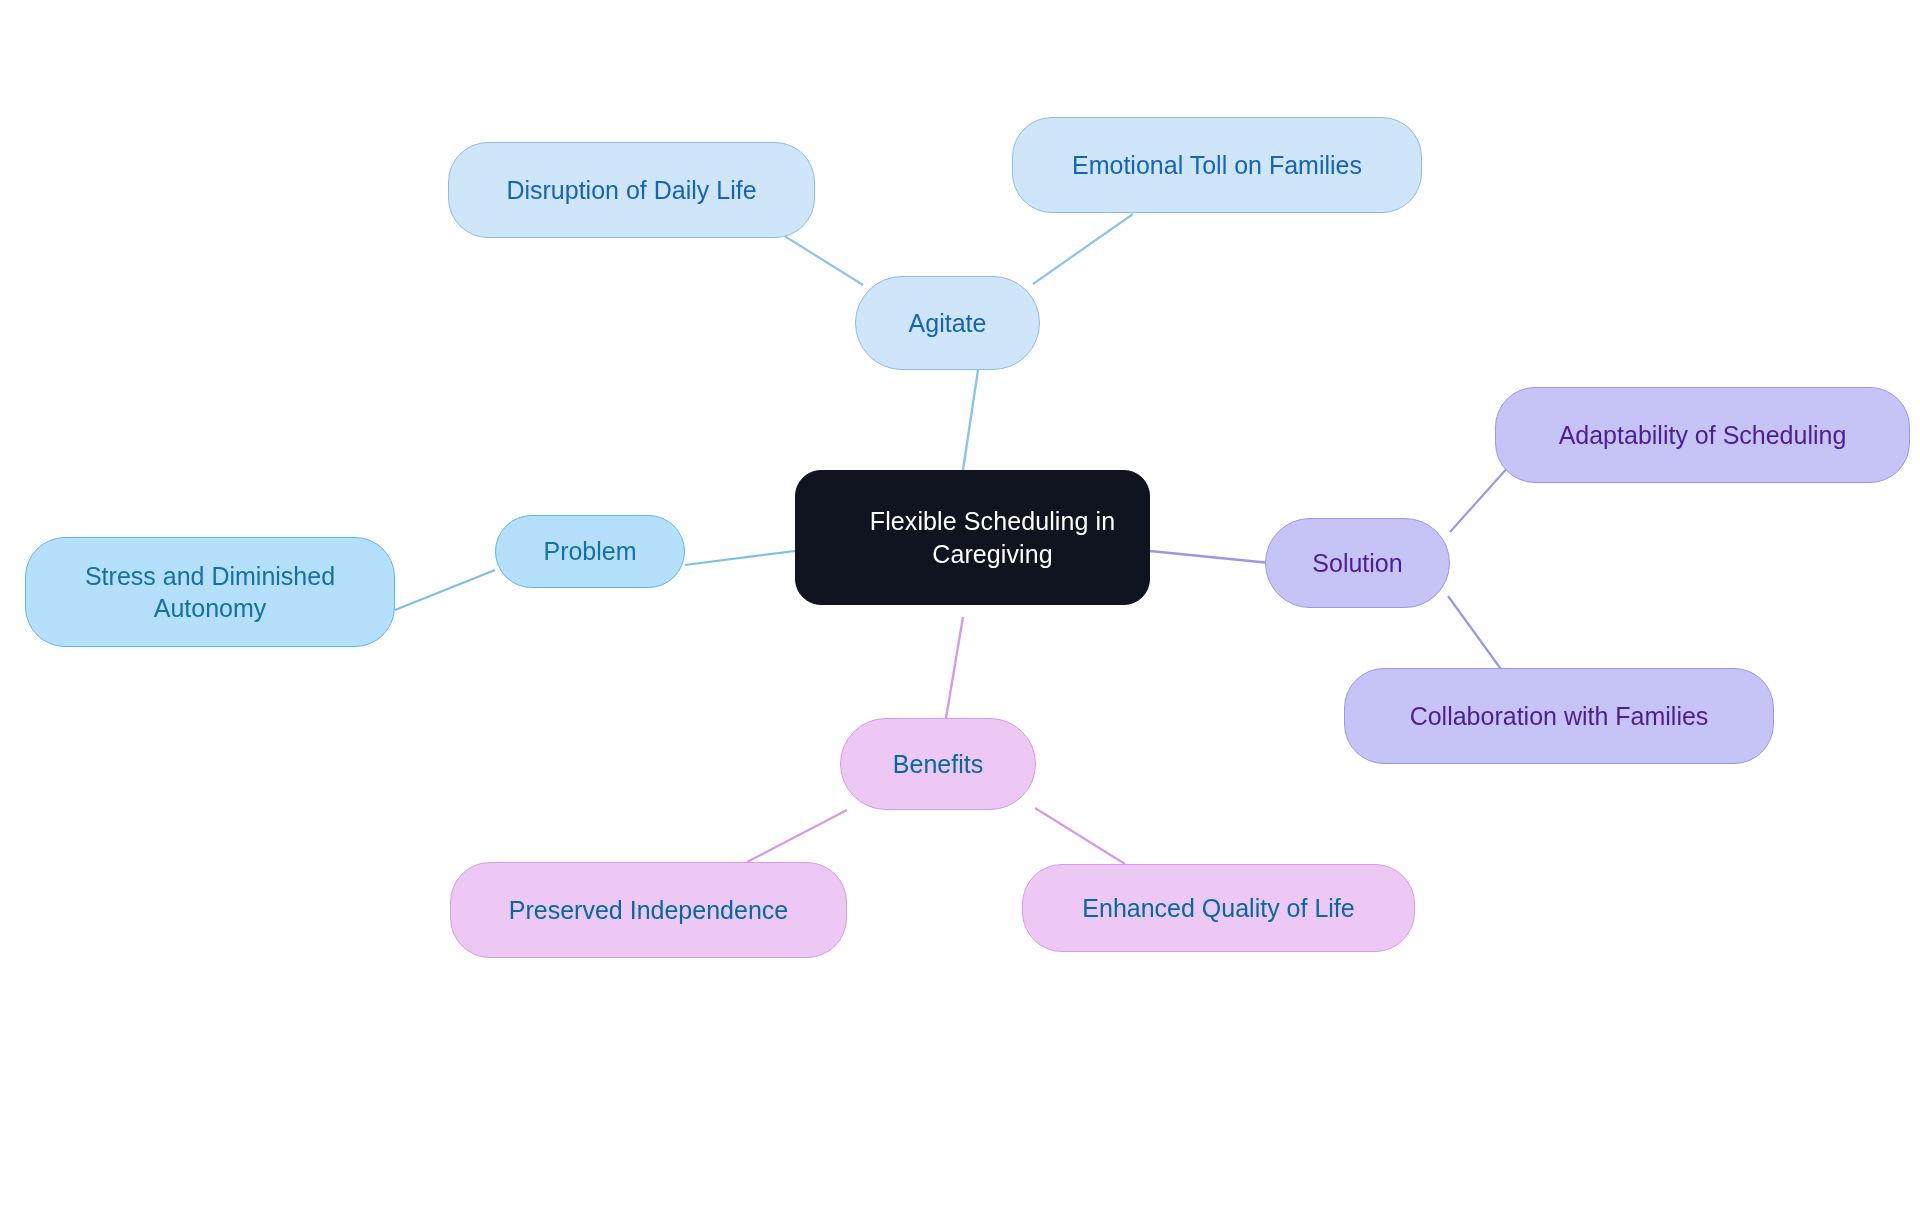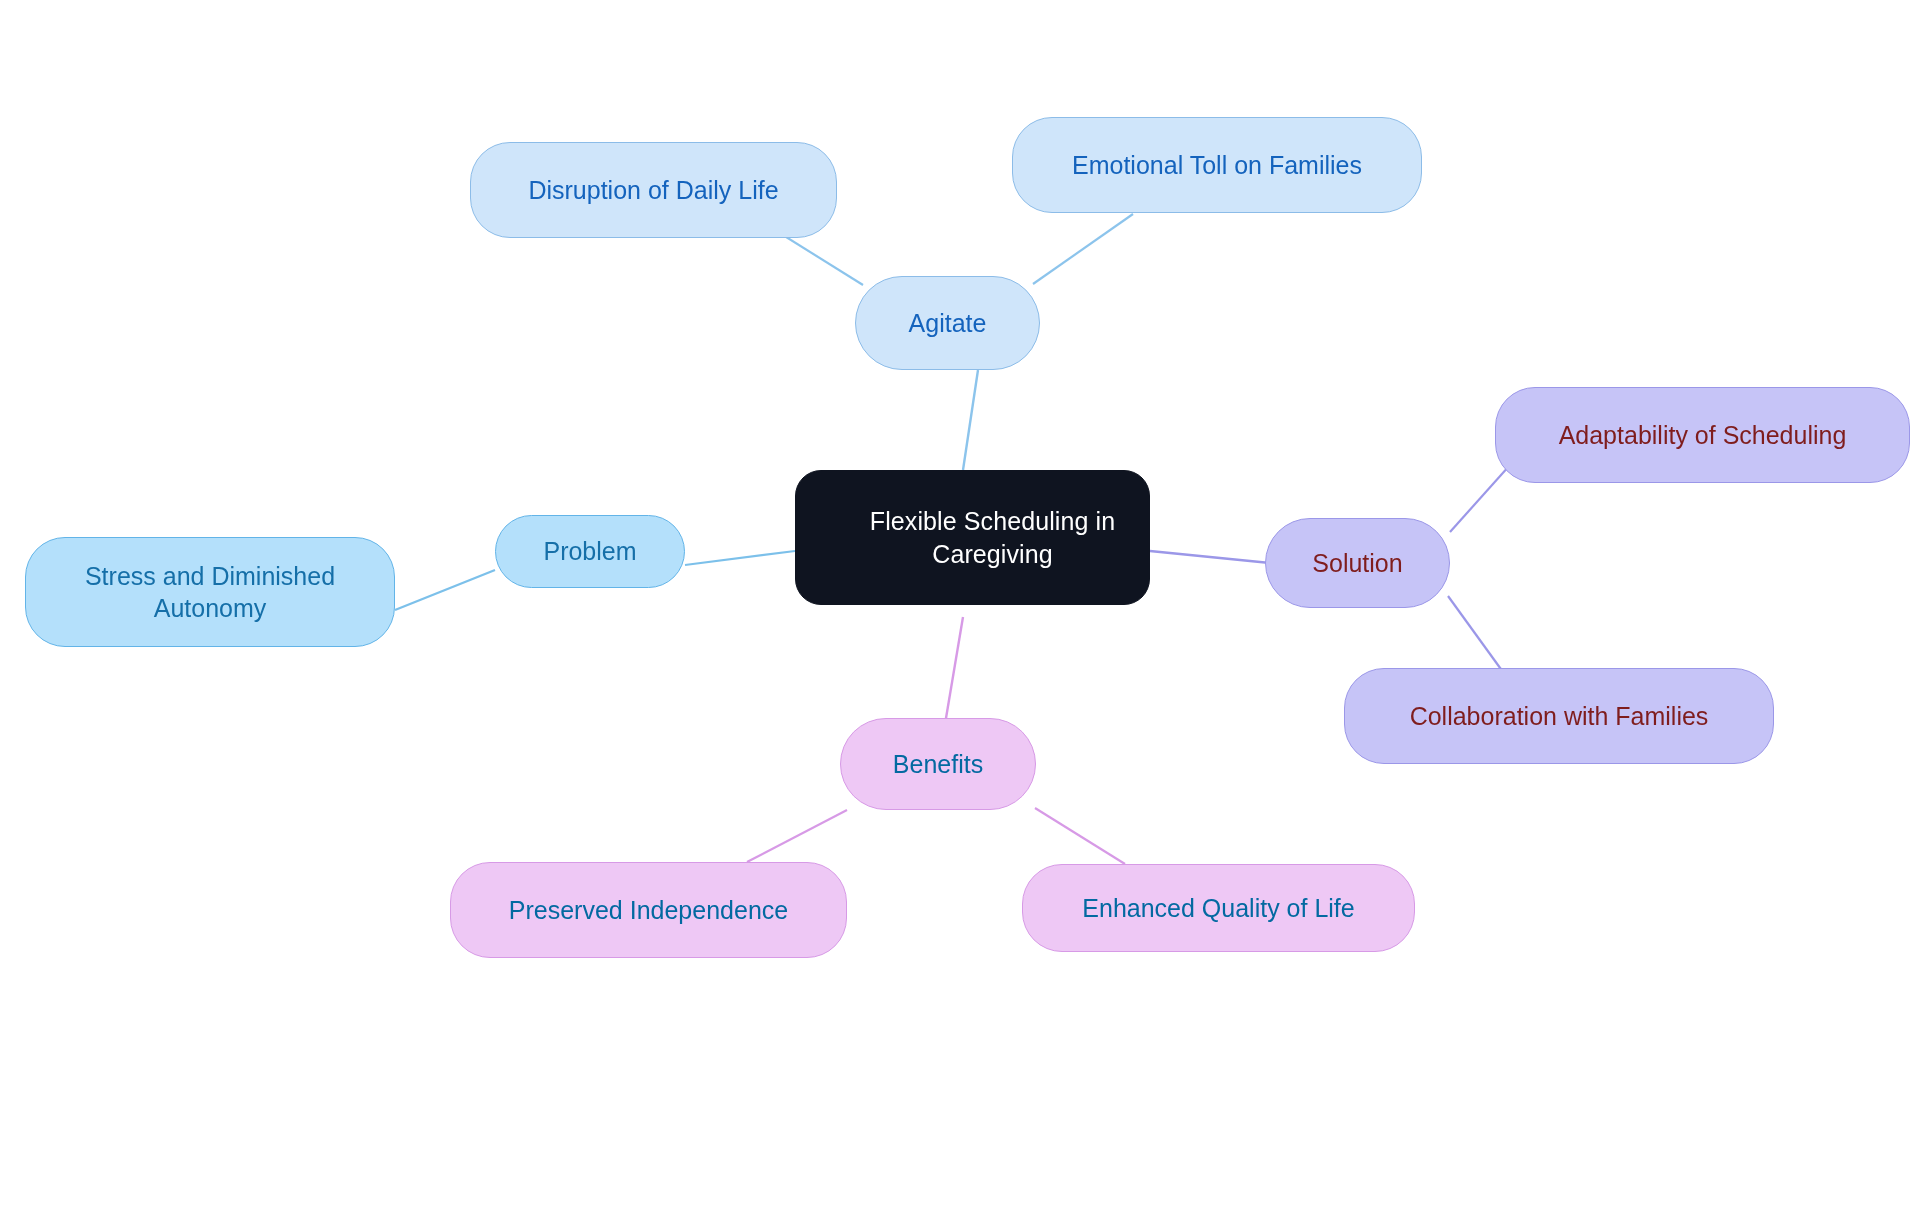--- a/index.html
+++ b/index.html
@@ -75,21 +75,21 @@
   
   .c-agitate {
     background: #cfe5fa;
     border-color: #8cbce8;
     color: #1463bd;
   }
   
   .c-solution {
     background: #c6c4f7;
     border-color: #9b97e8;
-    color: #7f1d1d;
+    color: #4c1d95;
   }
   
   .c-benefits {
     background: #eec8f5;
     border-color: #d79ae6;
     color: #0369a1;
   }
 
   
   #logo {
@@ -134,21 +134,21 @@
   <div class="node root" style="left:795px; top:470px; width:355px; height:135px;padding-left:40px;">Flexible Scheduling in
 Caregiving</div>
 
   <div class="node branch c-problem" style="left:495px; top:515px; width:190px; height:73px;">Problem</div>
 
   <div class="node leaf c-problem" style="left:25px; top:537px; width:370px; height:110px;">Stress and Diminished
 Autonomy</div>
 
   <div class="node branch c-agitate" style="left:855px; top:276px; width:185px; height:94px;">Agitate</div>
 
-  <div class="node leaf c-agitate" style="left:470px; top:142px; width:367px; height:96px;">Disruption of Daily Life</div>
+  <div class="node leaf c-agitate" style="left:448px; top:142px; width:367px; height:96px;">Disruption of Daily Life</div>
 
   <div class="node leaf c-agitate" style="left:1012px; top:117px; width:410px; height:96px;">Emotional Toll on Families</div>
 
   <div class="node branch c-solution" style="left:1265px; top:518px; width:185px; height:90px;">Solution</div>
 
   <div class="node leaf c-solution" style="left:1495px; top:387px; width:415px; height:96px;">Adaptability of Scheduling</div>
 
   <div class="node leaf c-solution" style="left:1344px; top:668px; width:430px; height:96px;">Collaboration with Families</div>
 
   <div class="node branch c-benefits" style="left:840px; top:718px; width:196px; height:92px;">Benefits</div>

